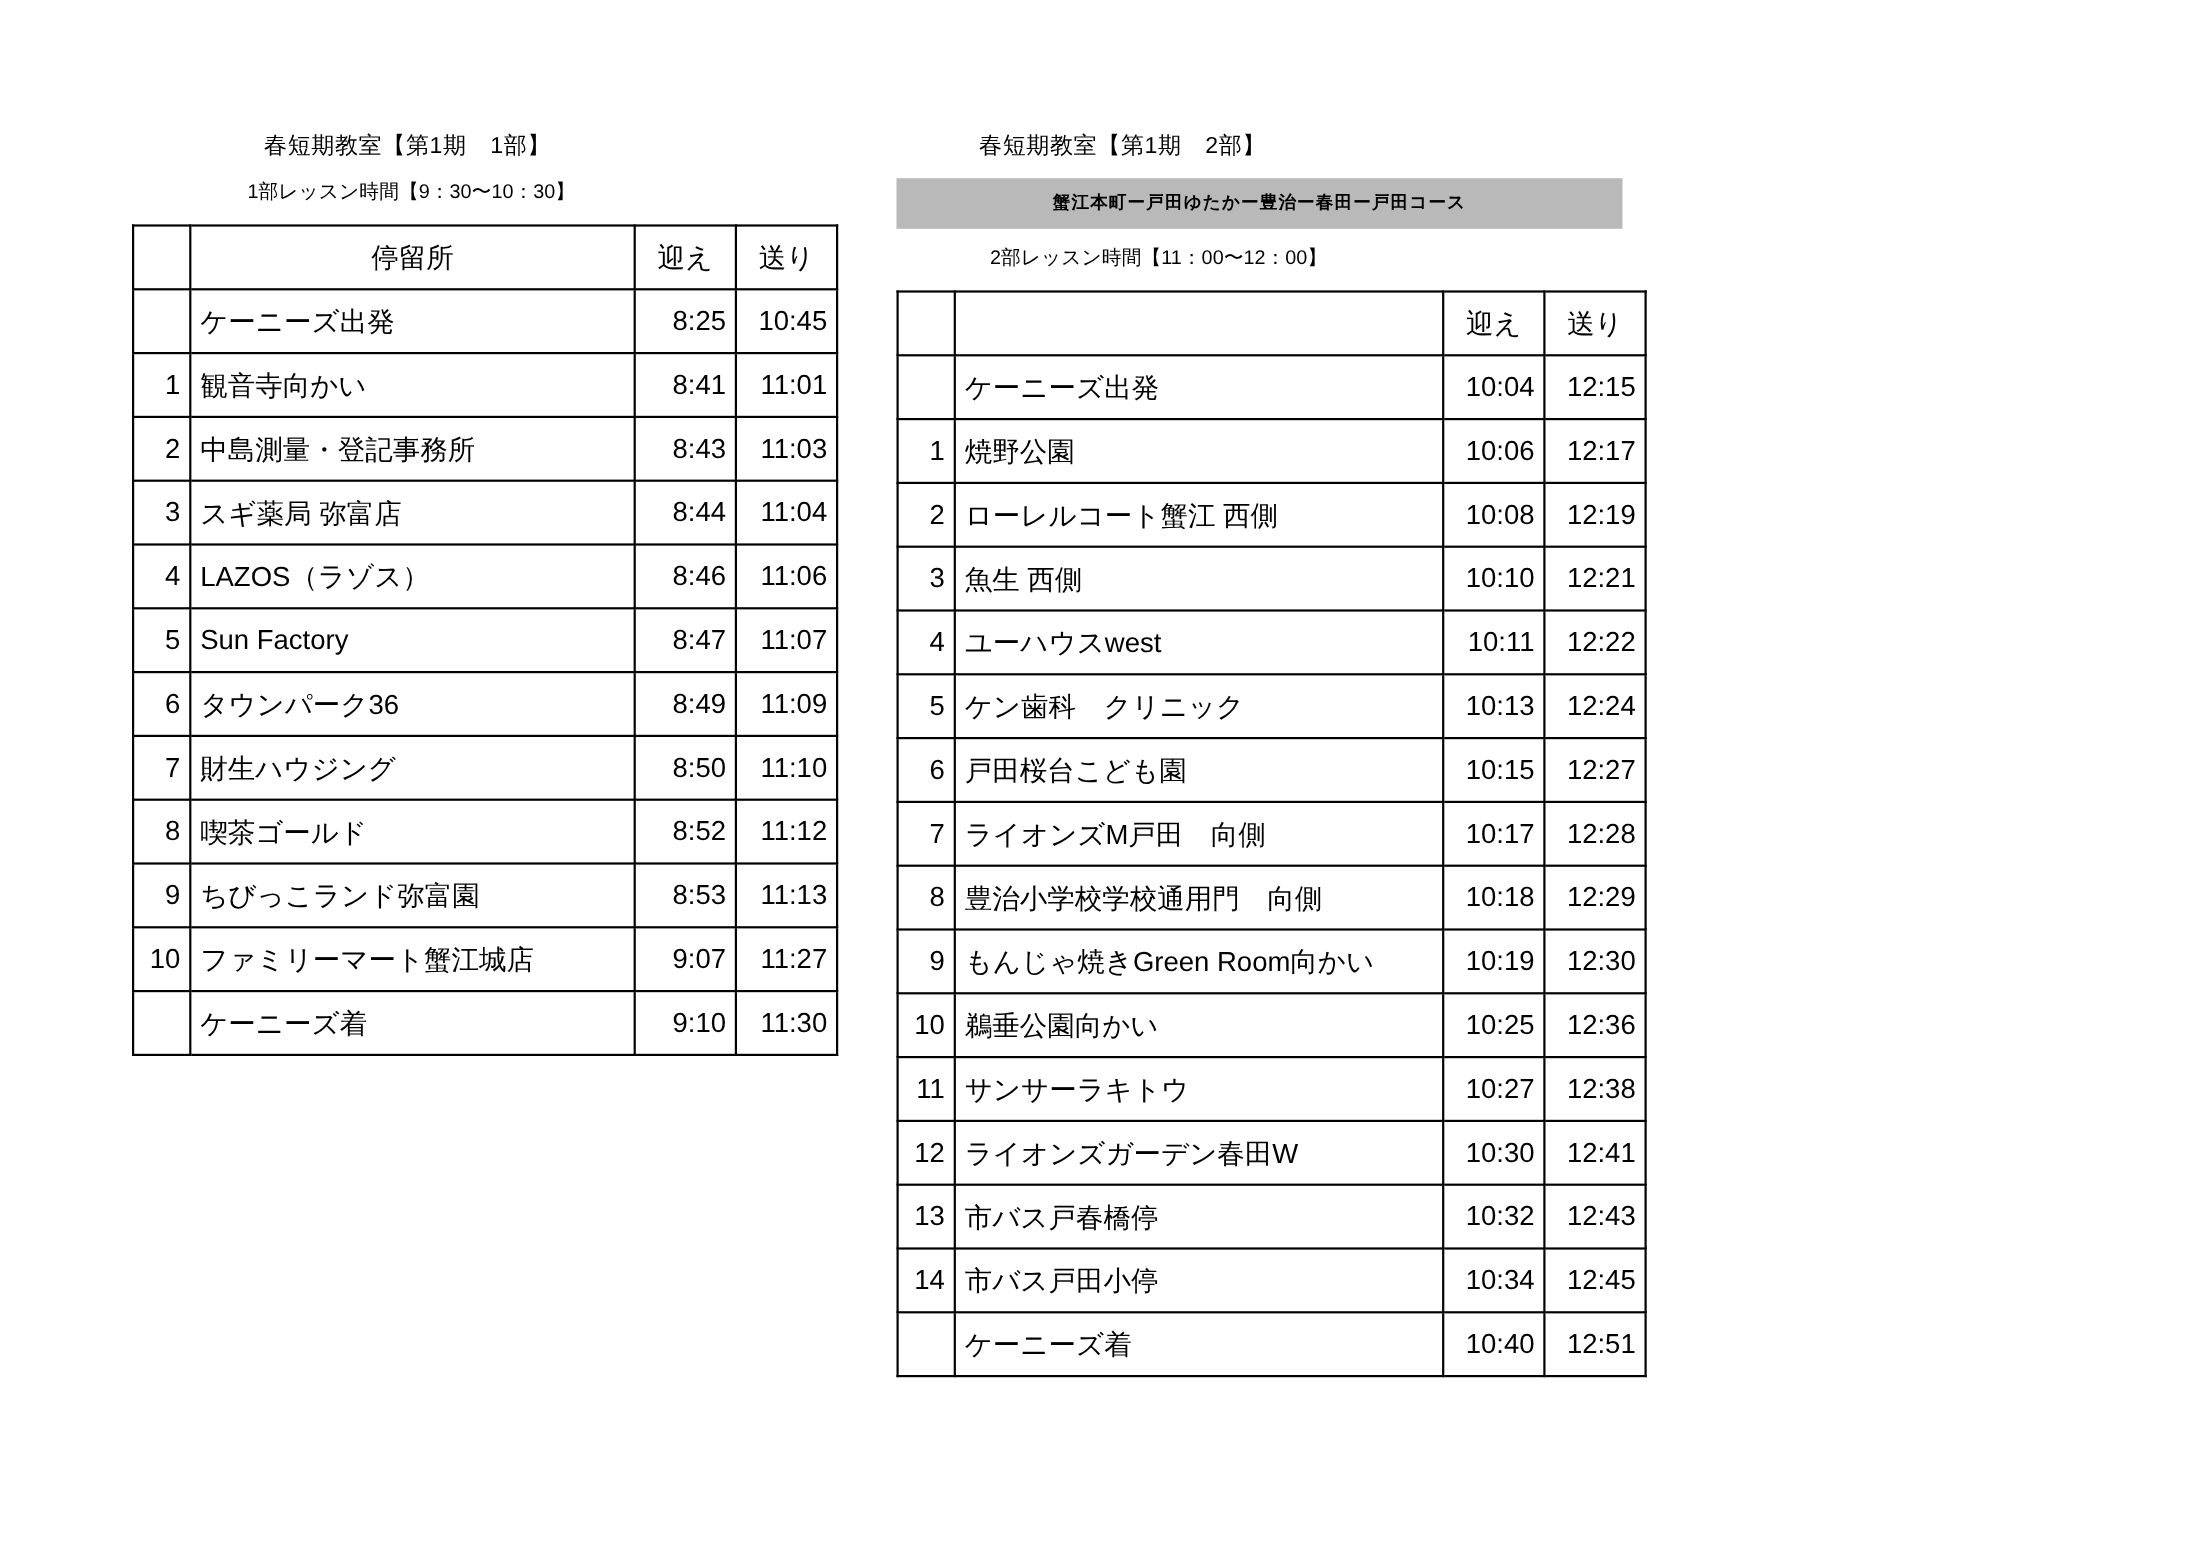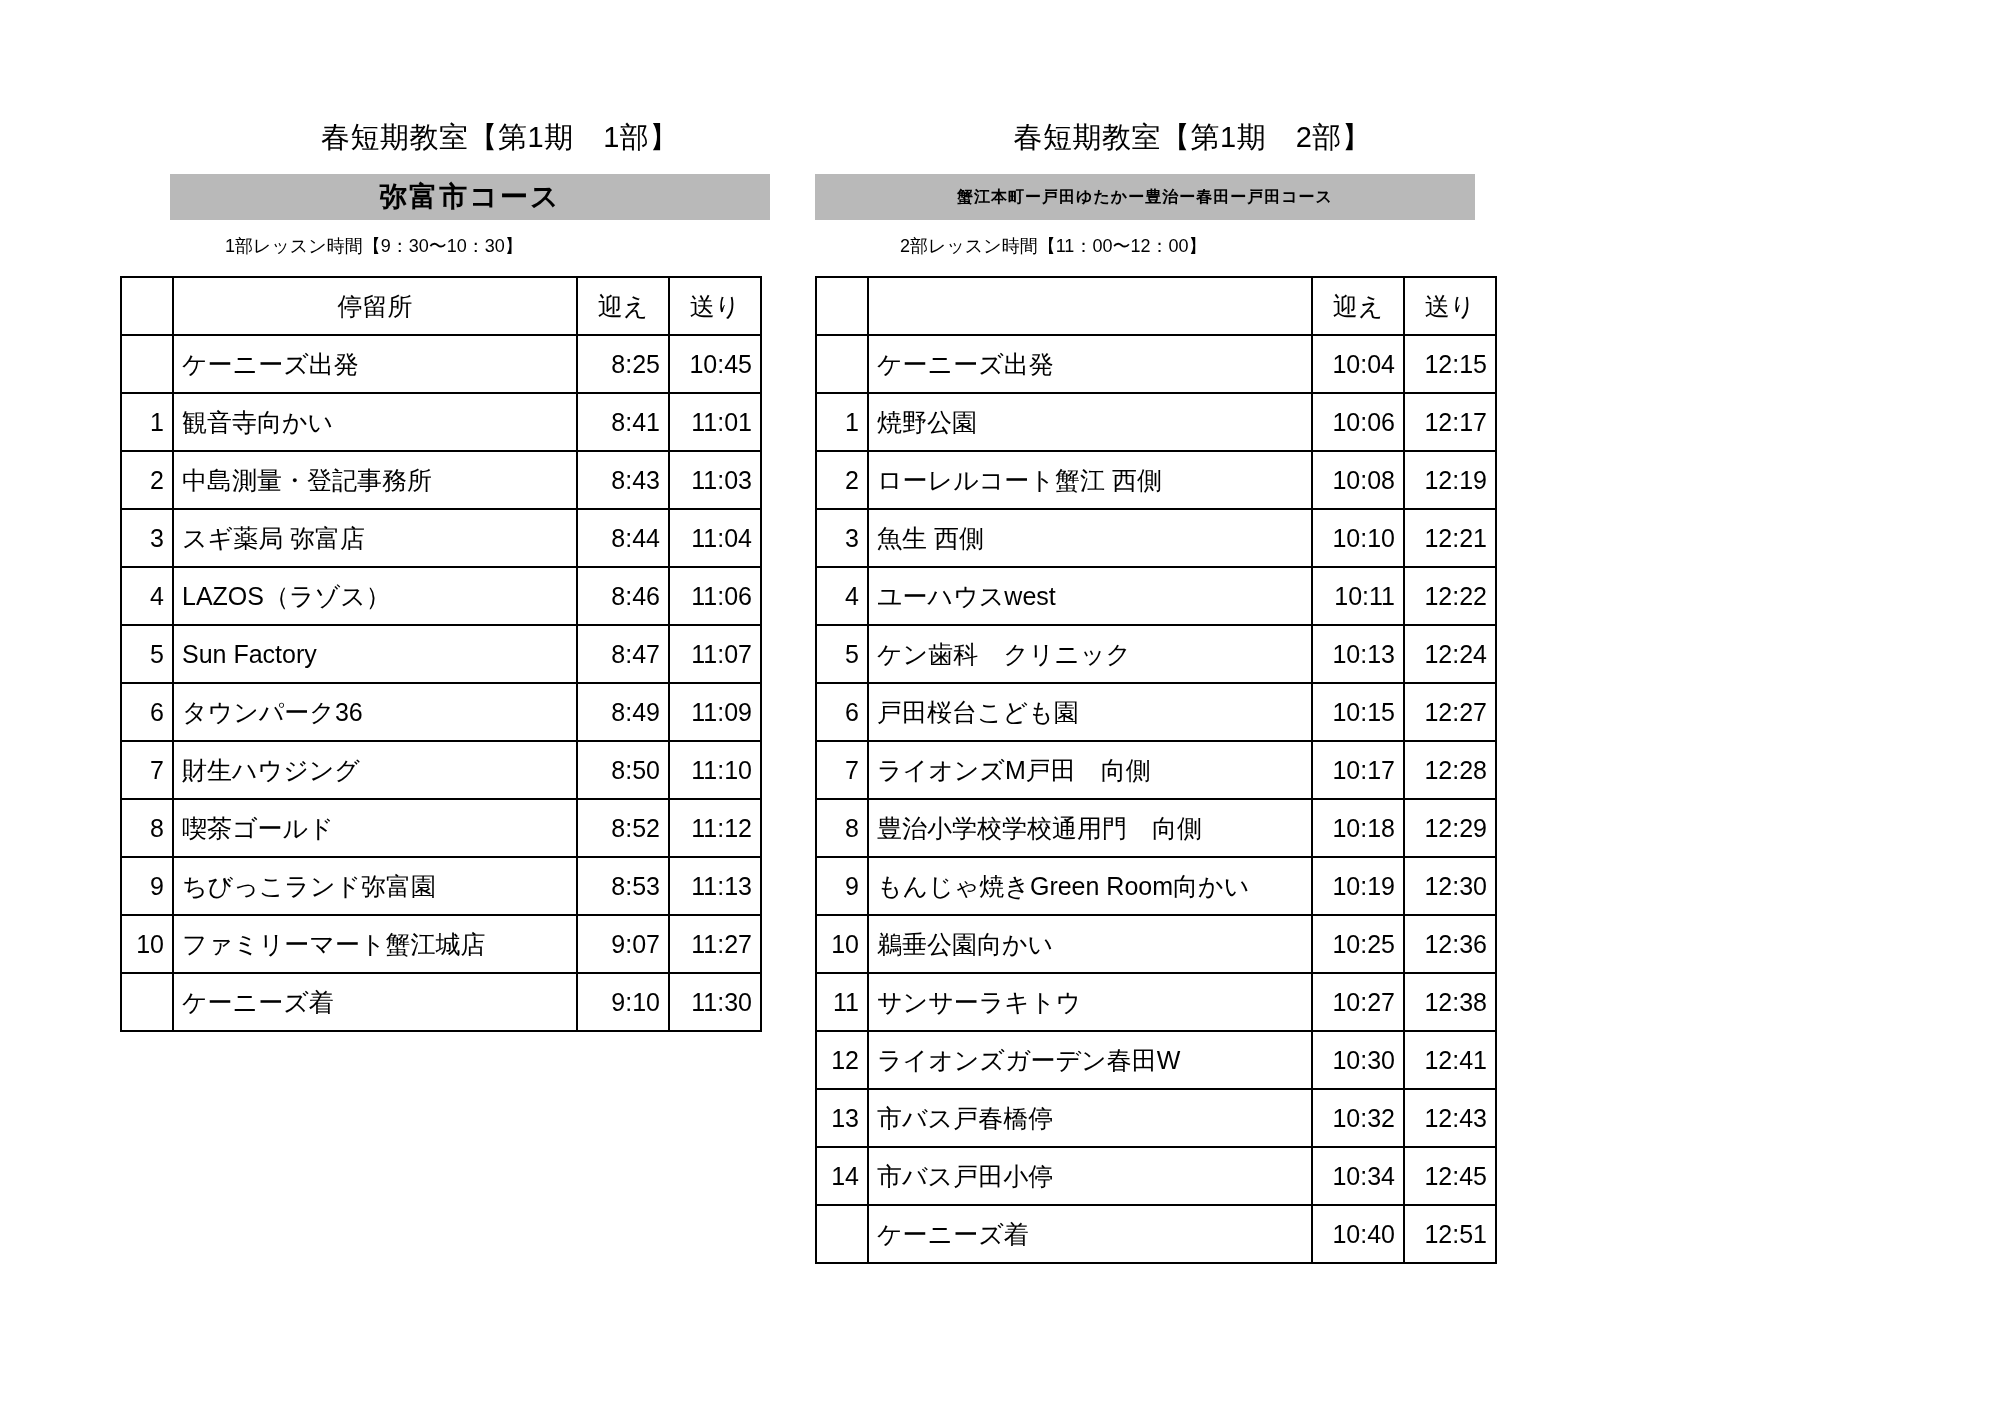--- a/index.html
+++ b/index.html
@@ -21,25 +21,24 @@
     height: 1414px;
   }
   .col {
     position: absolute;
     top: 118px;
   }
   .col-left { left: 120px; width: 640px; }
   .col-right { left: 815px; width: 680px; }
 
   .course-title {
-    font-size: 29px;
+    font-size: 21px;
     letter-spacing: 0.5px;
     margin: 0 0 16px 0;
     white-space: nowrap;
-    text-align: center;
   }
   .col-left .course-title { padding-left: 120px; }
   .col-right .course-title { padding-left: 75px; }
 
   .banner {
     background: #b9b9b9;
     height: 46px;
     line-height: 46px;
     text-align: center;
     font-weight: bold;
@@ -82,21 +81,20 @@
   thead td { text-align: center !important; padding-right: 8px; }
   .hdr-center { text-align: center; }
 </style>
 </head>
 <body>
 
 <div class="page">
 
   <div class="col col-left">
     <div class="course-title">春短期教室【第1期　1部】</div>
-    <div class="banner">弥富市コース</div>
     <div class="lesson-time">1部レッスン時間【9：30〜10：30】</div>
     <table class="sched">
       <thead>
         <tr>
           <td class="c-no"></td>
           <td class="c-stop hdr-center">停留所</td>
           <td class="c-time hdr-center">迎え</td>
           <td class="c-time hdr-center">送り</td>
         </tr>
       </thead>

